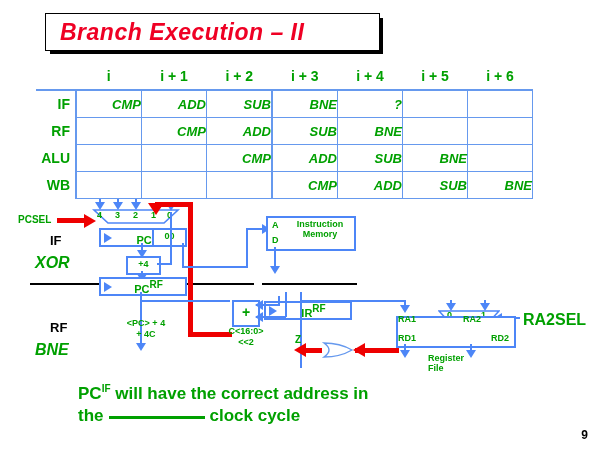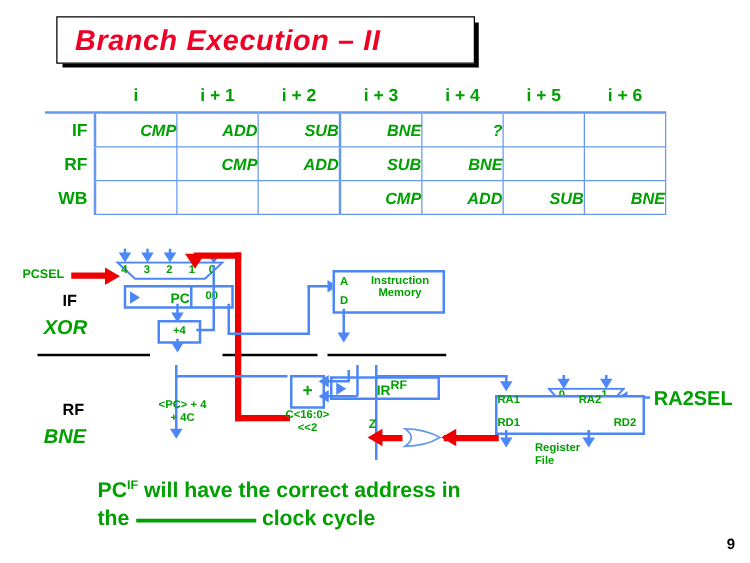--- a/index.html
+++ b/index.html
@@ -161,20 +161,30 @@
         <td class="rowhead">RF</td>
         <td class="cell vthick"></td>
         <td class="cell">CMP</td>
         <td class="cell">ADD</td>
         <td class="cell vthick">SUB</td>
         <td class="cell">BNE</td>
         <td class="cell"></td>
         <td class="cell"></td>
       </tr>
       <tr>
+        <td class="rowhead">ALU</td>
+        <td class="cell vthick"></td>
+        <td class="cell"></td>
+        <td class="cell">CMP</td>
+        <td class="cell vthick">ADD</td>
+        <td class="cell">SUB</td>
+        <td class="cell">BNE</td>
+        <td class="cell"></td>
+      </tr>
+      <tr>
         <td class="rowhead">WB</td>
         <td class="cell vthick"></td>
         <td class="cell"></td>
         <td class="cell"></td>
         <td class="cell vthick">CMP</td>
         <td class="cell">ADD</td>
         <td class="cell">SUB</td>
         <td class="cell">BNE</td>
       </tr>
     </tbody>
@@ -249,20 +259,24 @@
     <div class="grn" style="position:absolute;left:4px;top:17px;font-size:9px;">D</div>
     <div class="grn" style="position:absolute;left:20px;top:1px;font-size:9px;width:64px;text-align:center;line-height:10px;">
       <span>Instruction</span><br>
       <span>Memory</span>
     </div>
   </div>
 
   <div class="wire v" style="left:274px;top:247px;height:24px;"></div>
   <div class="arrow-down" style="left:270px;top:266px;"></div>
 
+  <div class="reg" style="left:99px;top:277px;width:84px;height:15px;">
+    <span class="tri"></span>
+    <span class="rname"><span>PC</span><sup>RF</sup></span>
+  </div>
 
   <div class="reg" style="left:264px;top:277px;width:84px;height:15px;margin-top:24px;">
     <span class="tri"></span>
     <span class="rname"><span>IR</span><sup>RF</sup></span>
   </div>
 
   <div class="wire v" style="left:140px;top:292px;height:56px;"></div>
   <div class="arrow-down" style="left:136px;top:343px;"></div>
   <div class="wire h" style="left:140px;top:300px;width:90px;"></div>
 

